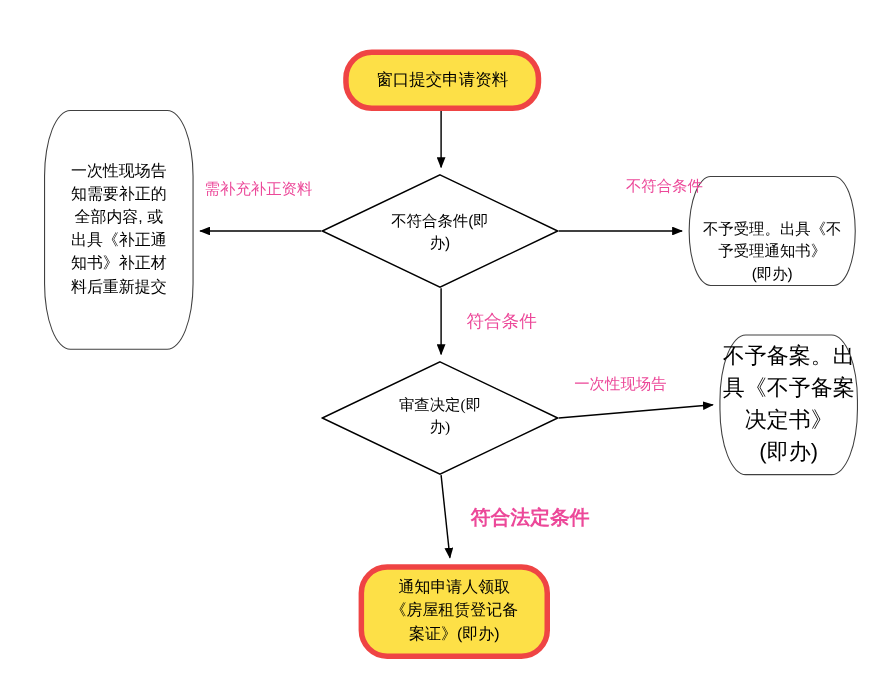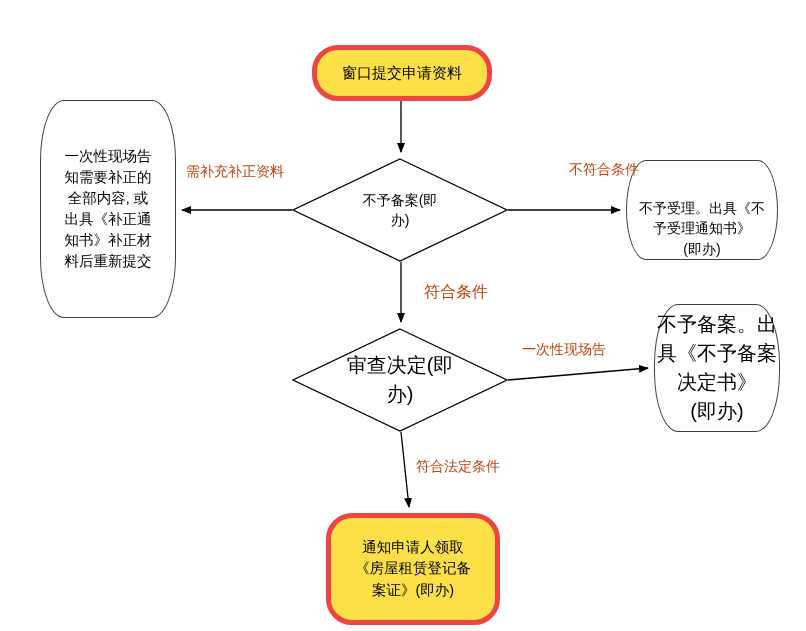--- a/index.html
+++ b/index.html
@@ -57,21 +57,21 @@
     display: flex;
     align-items: center;
     justify-content: center;
     text-align: center;
     white-space: pre-line;
     color: #000000;
     line-height: 1.45;
   }
   .edge-label {
     position: absolute;
-    color: #c2410c;
+    color: #ec4899;
     white-space: nowrap;
     background: transparent;
   }
   svg.arrows {
     position: absolute;
     left: 0;
     top: 0;
     width: 806px;
     height: 631px;
     pointer-events: none;
@@ -104,21 +104,21 @@
 
   <div class="node terminator" style="left:312px; top:45px; width:180px; height:56px; font-size:15px;">
     <span>窗口提交申请资料</span>
   </div>
 
   <div class="diamond-wrap" style="left:292px; top:158px; width:216px; height:104px;">
     <svg class="shape" viewBox="0 0 216 104" preserveAspectRatio="none">
       <polygon points="108,1 215,52 108,103 1,52" fill="#ffffff" stroke="#000000" stroke-width="1.3"></polygon>
     </svg>
     <div class="label" style="font-size:14px;">
-      <span>不予备案(即
+      <span>不符合条件(即
 办)</span>
     </div>
   </div>
 
   <div class="node bracket" style="left:40px; top:100px; width:136px; height:218px; font-size:14.5px;">
     <span>一次性现场告
 知需要补正的
 全部内容, 或
 出具《补正通
 知书》补正材
@@ -128,48 +128,48 @@
   <div class="node bracket" style="left:626px; top:160px; width:152px; height:100px; font-size:14px;align-items:flex-end;">
     <span>不予受理。出具《不
 予受理通知书》
 (即办)</span>
   </div>
 
   <div class="diamond-wrap" style="left:292px; top:328px; width:216px; height:104px;">
     <svg class="shape" viewBox="0 0 216 104" preserveAspectRatio="none">
       <polygon points="108,1 215,52 108,103 1,52" fill="#ffffff" stroke="#000000" stroke-width="1.3"></polygon>
     </svg>
-    <div class="label" style="font-size:20px;">
+    <div class="label" style="font-size:14px;font-family:Liberation Serif, serif;">
       <span>审查决定(即
 办)</span>
     </div>
   </div>
 
   <div class="node bracket" style="left:654px; top:304px; width:126px; height:128px; font-size:20px;">
     <span>不予备案。出
 具《不予备案
 决定书》
 (即办)</span>
   </div>
 
-  <div class="node terminator" style="left:326px; top:513px; width:174px; height:112px; font-size:14.5px;">
+  <div class="node terminator" style="left:326px; top:513px; width:174px; height:86px; font-size:14.5px;">
     <span>通知申请人领取
 《房屋租赁登记备
 案证》(即办)</span>
   </div>
 
   <div class="edge-label" style="left:186px; top:163px; font-size:14px;">
     <span>需补充补正资料</span>
   </div>
   <div class="edge-label" style="left:521px; top:161px; font-size:14px;margin-left:48px;">
     <span>不符合条件</span>
   </div>
   <div class="edge-label" style="left:424px; top:282px; font-size:16px;">
     <span>符合条件</span>
   </div>
   <div class="edge-label" style="left:522px; top:341px; font-size:14px;">
     <span>一次性现场告</span>
   </div>
-  <div class="edge-label" style="left:416px; top:458px; font-size:14px;">
+  <div class="edge-label" style="left:428px; top:458px; font-size:18px;font-weight:bold;">
     <span>符合法定条件</span>
   </div>
 
 </div>
 
 </body></html>

